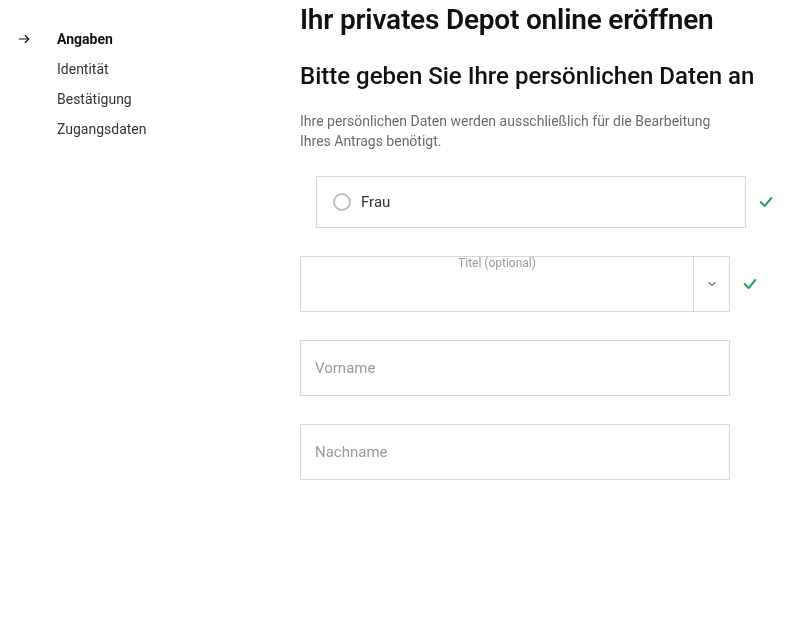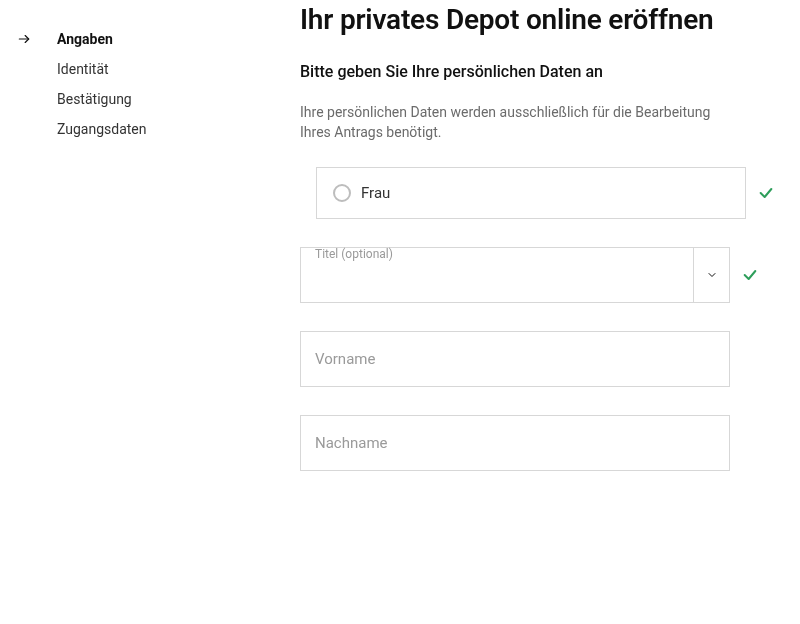--- a/index.html
+++ b/index.html
@@ -34,21 +34,21 @@
     }
     .page-title {
       font-size:28px;
       font-weight:600;
       line-height:1.3;
       color:#111;
       letter-spacing:-0.2px;
       margin-top:2px;
     }
     .subtitle {
-      font-size:16px;
+      font-size:24px;
       font-weight:500;
       color:#111;
       margin-top:24px;
     }
     .hint {
       font-size:14px;
       color:#6b6b6b;
       margin-top:22px;
       line-height:1.4;
       max-width:420px;
@@ -104,22 +104,21 @@
       height:56px;
       border:1px solid #d7d7d7;
       display:flex;
       align-items:stretch;
       cursor:pointer;
       background:#fff;
     }
     .field-inner {
       flex:1;
       display:flex;
-      flex-direction:column;
-      justify-content:space-between;
+      justify-content:center;
       padding:0 14px;
     }
     .float-label {
       font-size:12px;
       color:#9a9a9a;
       line-height:1;
       margin-bottom:2px;
     }
     .field-value {
       font-size:15px;

